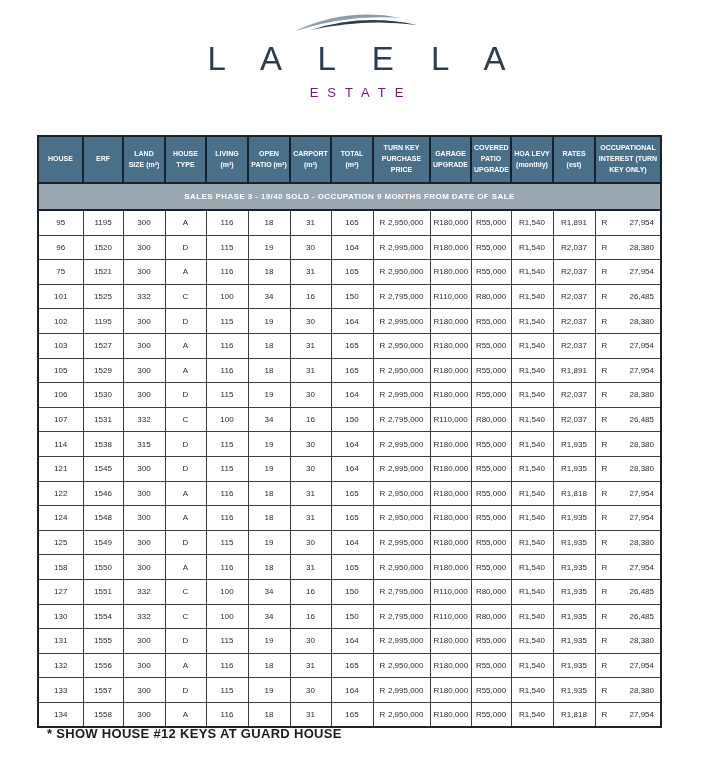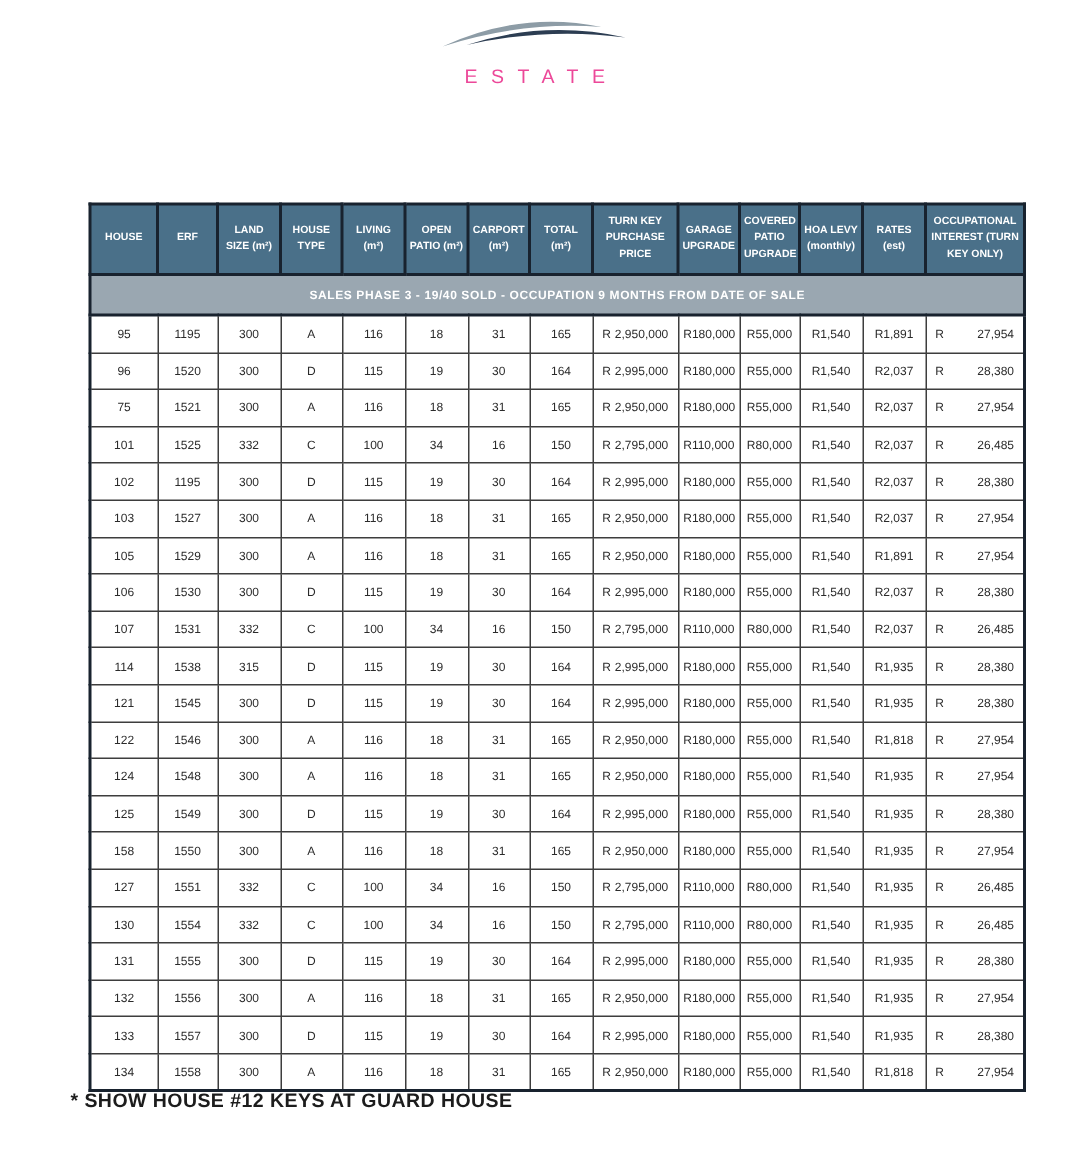--- a/index.html
+++ b/index.html
@@ -9,24 +9,24 @@
     -webkit-font-smoothing:antialiased;
   }
   .logo{position:absolute;top:12px;left:0;width:100%;text-align:center;}
   .logo svg{display:block;margin:0 auto;}
   .logo-name{
     font-size:33px;letter-spacing:14px;text-indent:14px;
     color:#2c3d52;margin-top:4px;font-weight:400;
   }
   .logo-sub{
     font-size:13px;letter-spacing:9px;text-indent:9px;
-    color:#ec4899;margin-top:7px;font-weight:400;
+    color:#701a75;margin-top:7px;font-weight:400;
   }
   table.price{
-    position:absolute;left:59px;top:135px;width:623px;
+    position:absolute;left:37px;top:135px;width:623px;
     border-collapse:collapse;table-layout:fixed;
     border:2px solid #18222e;
   }
   table.price thead th{
     background:#4a7089;color:#ffffff;
     border:2px solid #18222e;
     font-size:7px;font-weight:bold;line-height:1.55;
     height:43px;padding:1px 2px;text-align:center;vertical-align:middle;
   }
   table.price tr.banner td{
@@ -50,20 +50,21 @@
   }
 </style>
 </head>
 <body>
 
 <div class="logo">
   <svg width="124" height="24" viewBox="0 0 124 24" aria-hidden="true">
     <path d="M0 19 Q 52 -5 106 6 Q 53 2 0 19 Z" fill="#8d9ca6"></path>
     <path d="M16 18 Q 68 1 122 13 Q 70 6 16 18 Z" fill="#2c3d52"></path>
   </svg>
+  <div class="logo-name">L A L E L A</div>
   <div class="logo-sub">ESTATE</div>
 </div>
 
 <table class="price">
   <colgroup id="colgroup">
       <col style="width: 45px;">
       <col style="width: 40px;">
       <col style="width: 42px;">
       <col style="width: 41px;">
       <col style="width: 42px;">

